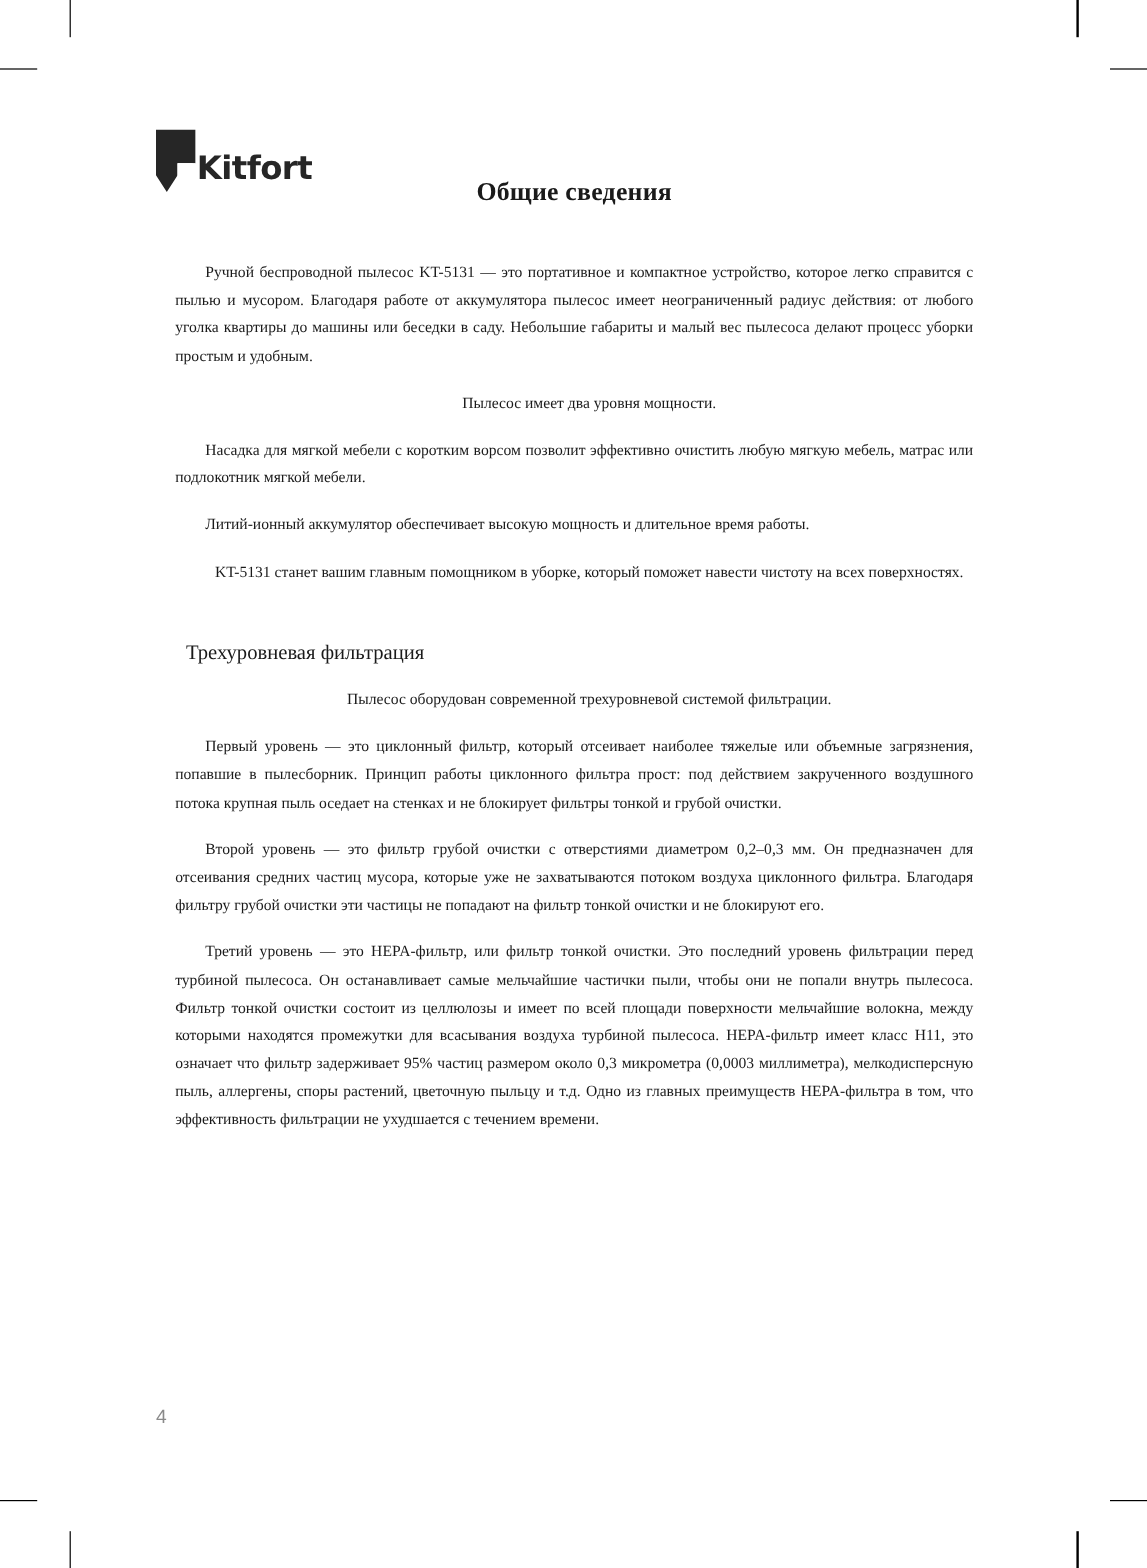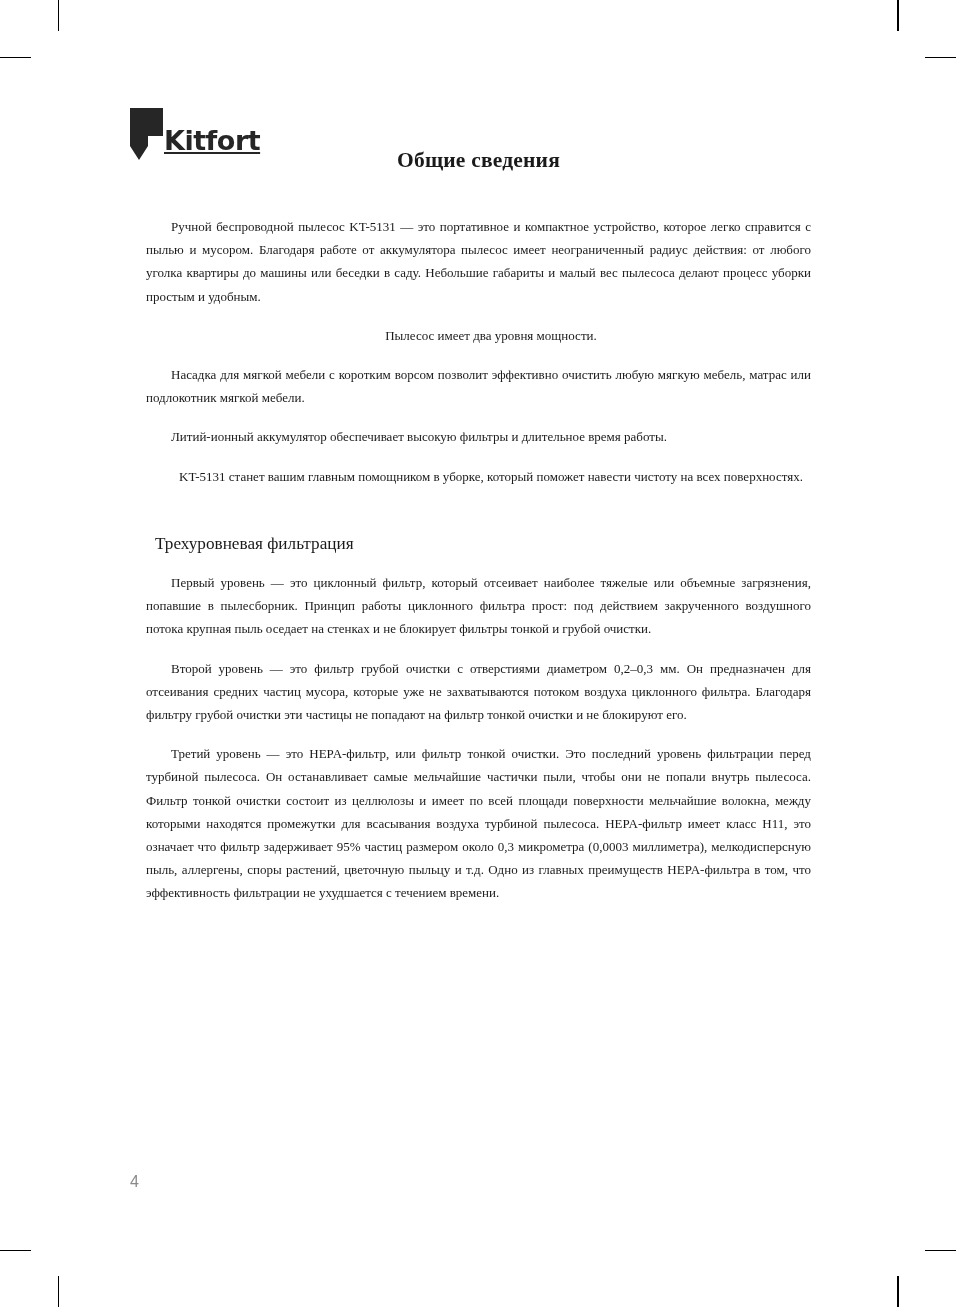--- a/index.html
+++ b/index.html
@@ -59,21 +59,20 @@
   }
   .logo-text {
     font-family: "DejaVu Sans", "Liberation Sans", sans-serif;
     font-weight: bold;
     font-size: 27px;
     letter-spacing: -0.5px;
     color: #262626;
     line-height: 1;
     margin-left: 1px;
     margin-bottom: 6px;
-    text-decoration: underline;
   }
 
   
   .doc-title {
     position: absolute;
     left: 0;
     top: 148px;
     width: 697px;
     text-align: center;
     font-size: 21.5px;
@@ -141,26 +140,27 @@
     </svg>
     <span class="logo-text">Kitfort</span>
   </div>
 
   <div class="doc-title">Общие сведения</div>
 
   <div class="body-block">
     <p class="para">Ручной беспроводной пылесос KT-5131 — это портативное и компактное устройство, которое легко справится с пылью и мусором. Благодаря работе от аккумулятора пылесос имеет неограниченный радиус действия: от любого уголка квартиры до машины или беседки в саду. Небольшие габариты и малый вес пылесоса делают процесс уборки простым и удобным.</p>
     <p class="para nojust">Пылесос имеет два уровня мощности.</p>
     <p class="para">Насадка для мягкой мебели с коротким ворсом позволит эффективно очистить любую мягкую мебель, матрас или подлокотник мягкой мебели.</p>
-    <p class="para">Литий-ионный аккумулятор обеспечивает высокую фильтры и длительное время работы.</p>
+    <p class="para">Литий-ионный аккумулятор обеспечивает высокую мощность и длительное время работы.</p>
     <p class="para nojust"> KT-5131 станет вашим главным помощником в уборке, который поможет навести чистоту на всех поверхностях.</p>
 
     <div class="gap-before-subhead"></div>
 
     <h2 class="subhead">Трехуровневая фильтрация</h2>
+    <p class="para nojust">Пылесос оборудован современной трехуровневой системой фильтрации.</p>
     <p class="para">Первый уровень — это циклонный фильтр, который отсеивает наиболее тяжелые или объемные загрязнения, попавшие в пылесборник. Принцип работы циклонного фильтра прост: под действием закрученного воздушного потока крупная пыль оседает на стенках и не блокирует фильтры тонкой и грубой очистки.</p>
     <p class="para">Второй уровень — это фильтр грубой очистки с отверстиями диаметром 0,2–0,3 мм. Он предназначен для отсеивания средних частиц мусора, которые уже не захватываются потоком воздуха циклонного фильтра. Благодаря фильтру грубой очистки эти частицы не попадают на фильтр тонкой очистки и не блокируют его.</p>
     <p class="para">Третий уровень — это HEPA-фильтр, или фильтр тонкой очистки. Это последний уровень фильтрации перед турбиной пылесоса. Он останавливает самые мельчайшие частички пыли, чтобы они не попали внутрь пылесоса. Фильтр тонкой очистки состоит из целлюлозы и имеет по всей площади поверхности мельчайшие волокна, между которыми находятся промежутки для всасывания воздуха турбиной пылесоса. HEPA-фильтр имеет класс H11, это означает что фильтр задерживает 95% частиц размером около 0,3 микрометра (0,0003 миллиметра), мелкодисперсную пыль, аллергены, споры растений, цветочную пыльцу и т.д. Одно из главных преимуществ HEPA-фильтра в том, что эффективность фильтрации не ухудшается с течением времени.</p>
   </div>
 
   <div class="page-number">4</div>
 
 </div>
 
 </body></html>

